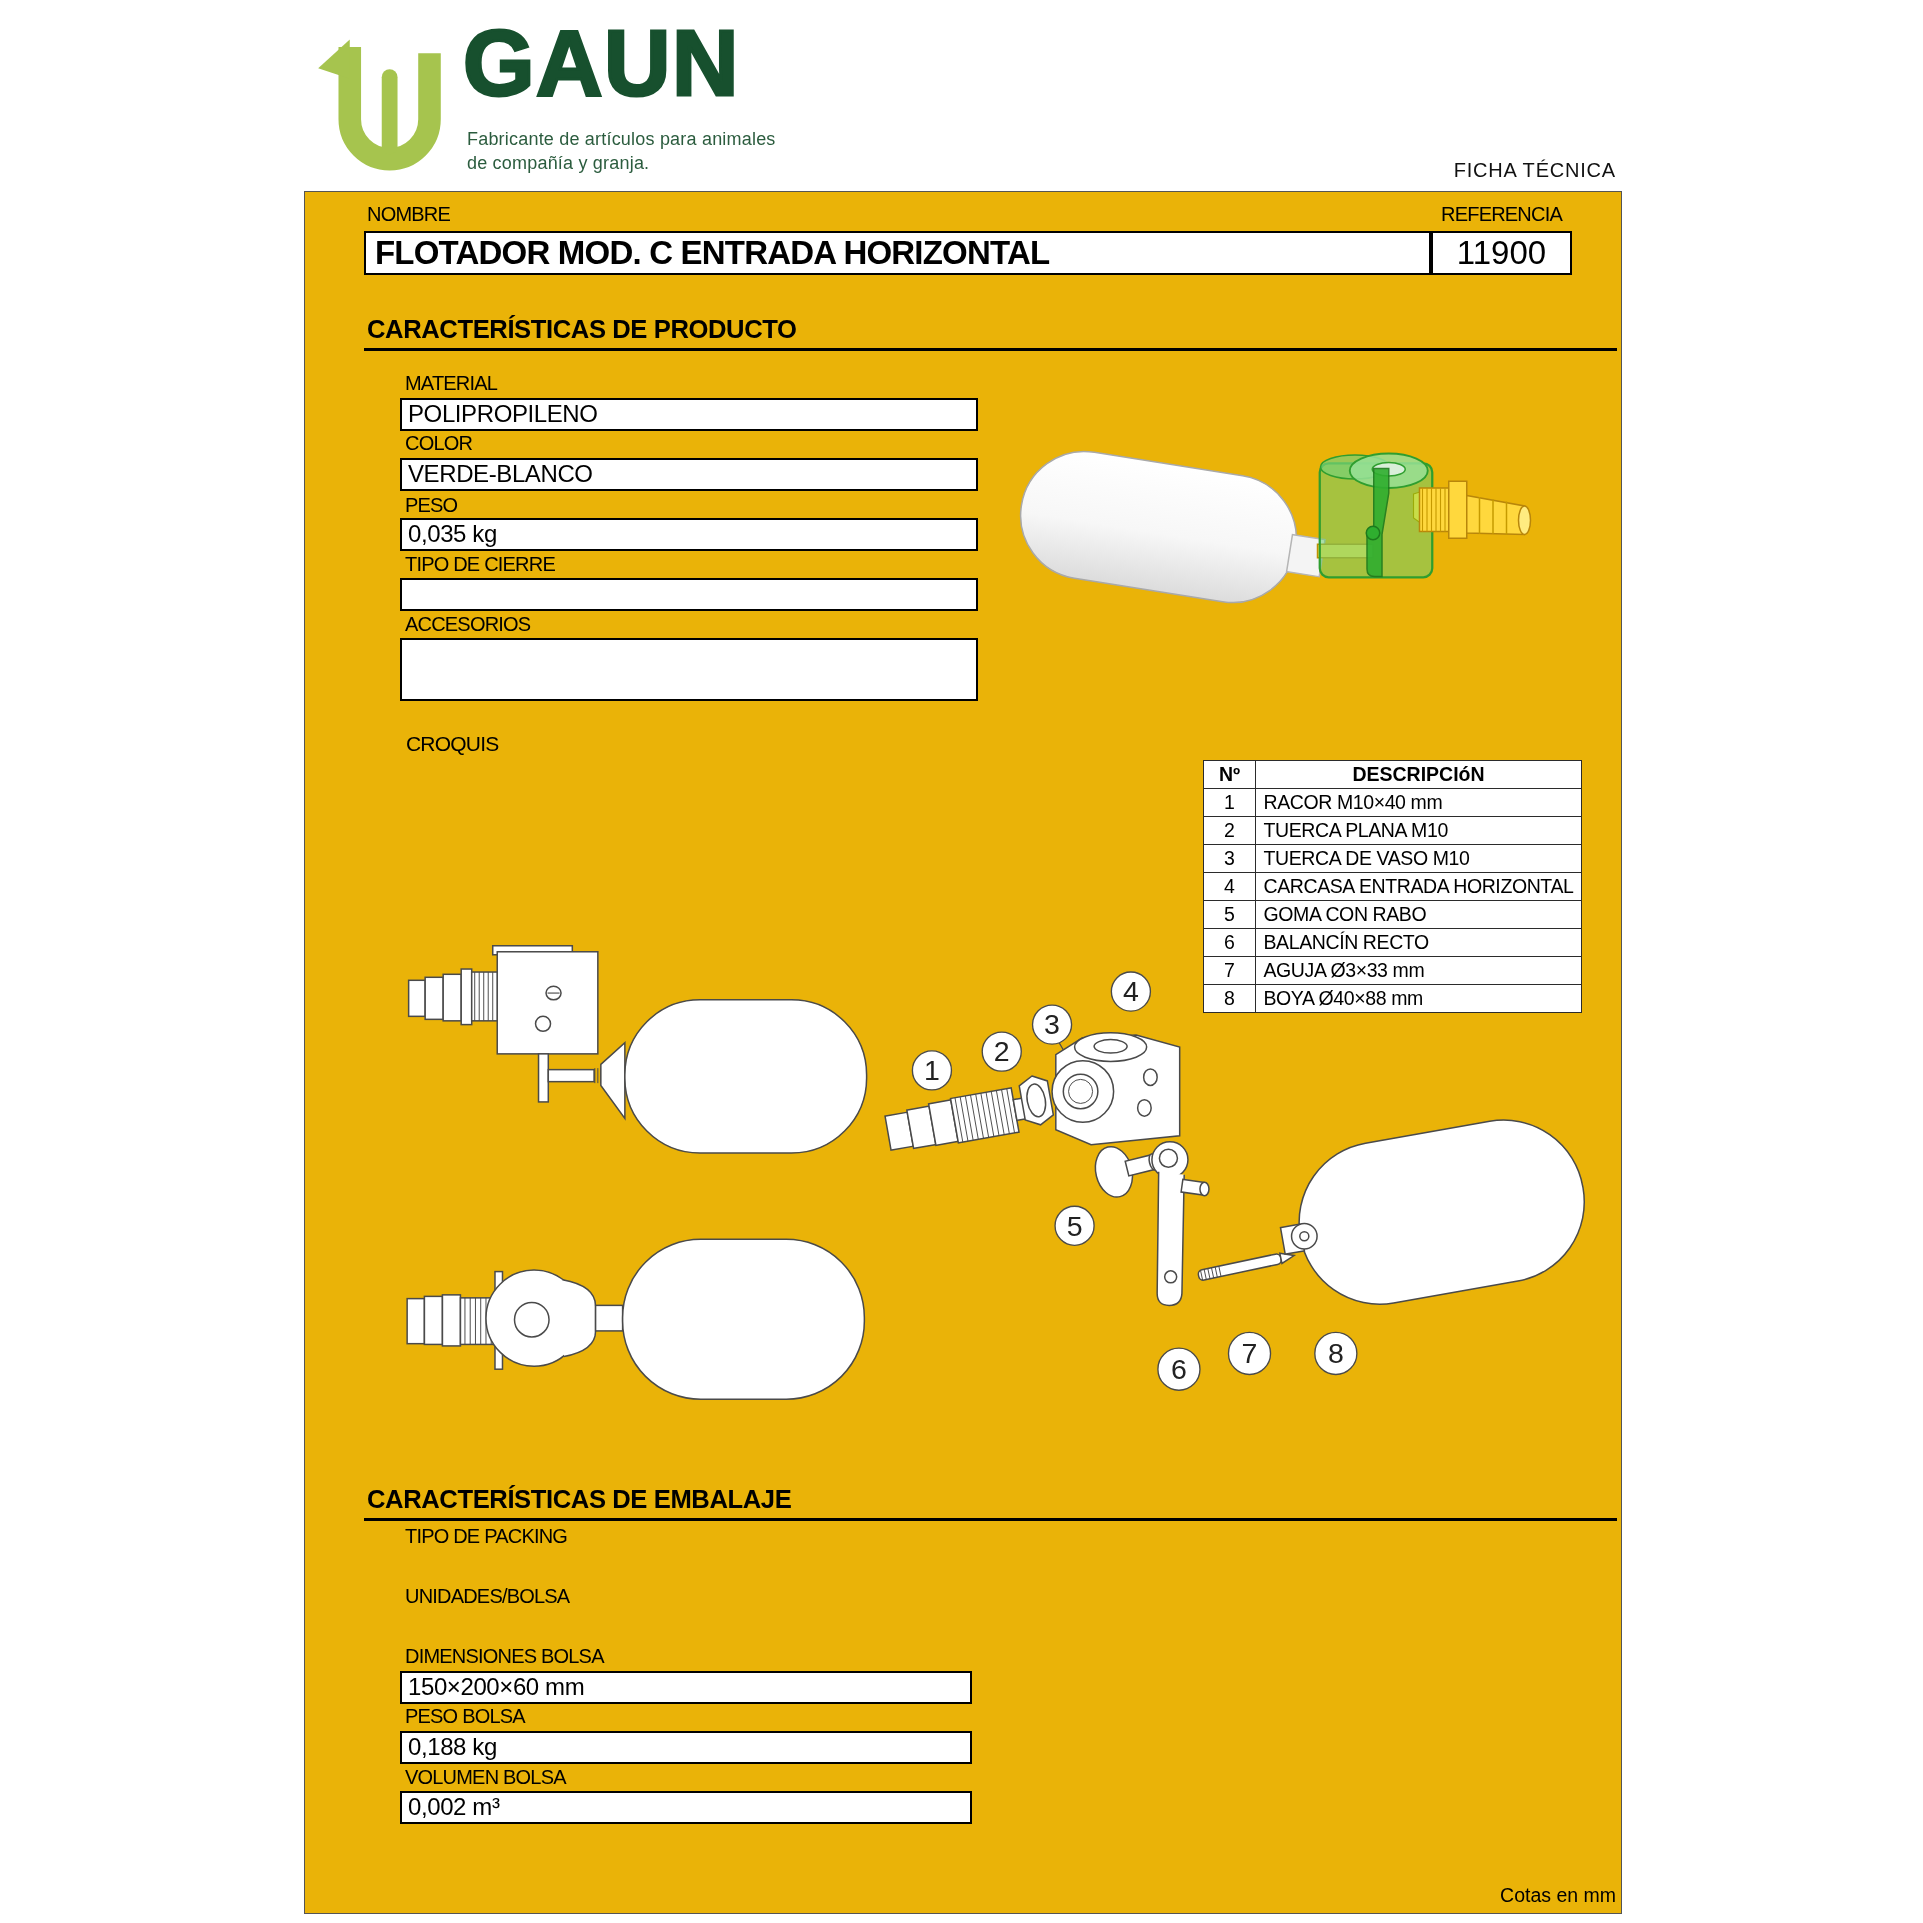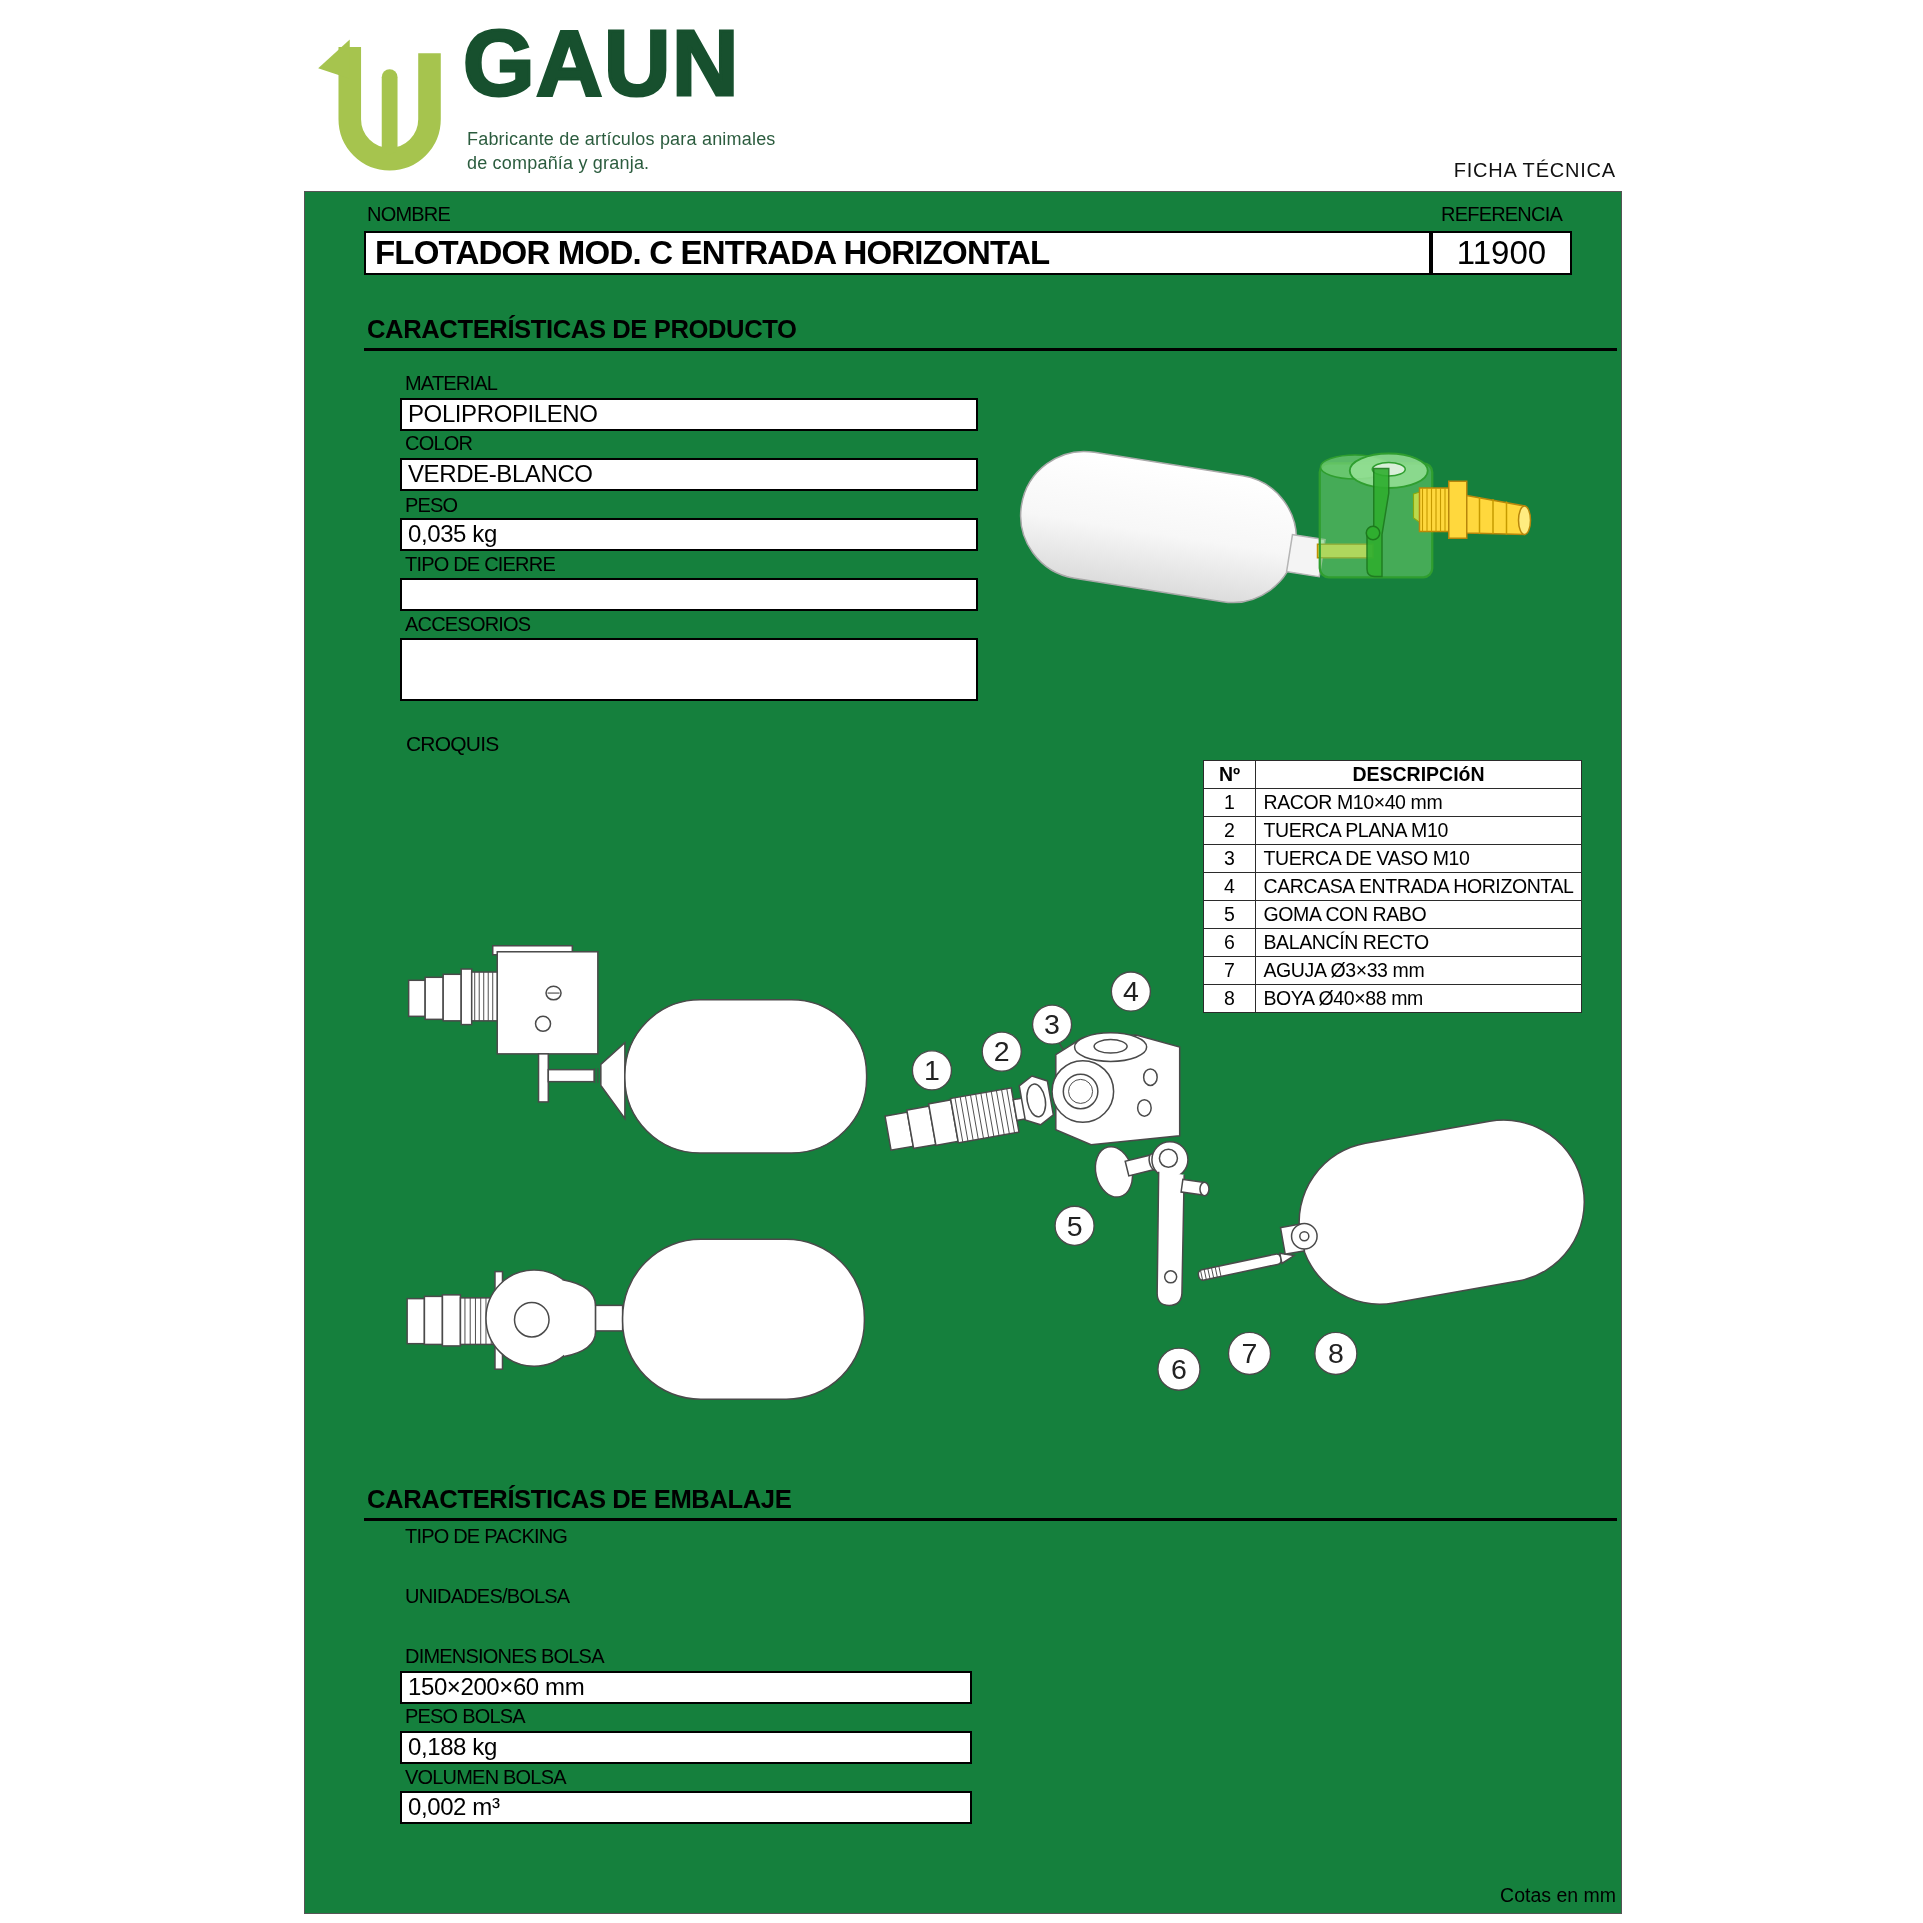--- a/index.html
+++ b/index.html
@@ -18,21 +18,21 @@
     position:absolute;left:467px;font-size:18px;color:#2b5c3e;letter-spacing:0.2px;
   }
 
   .ficha{
     position:absolute;right:308px;top:159px;font-size:20px;letter-spacing:0.8px;color:#111;
   }
 
   
   .sheet{
     position:absolute;left:304px;top:191px;width:1316px;height:1721px;
-    border:1.5px solid #555;background:#15803d;
+    border:1.5px solid #555;background:#eab308;
   }
 
   .small-label{
     position:absolute;font-size:20px;letter-spacing:-0.8px;color:#000;white-space:nowrap;
   }
   .cell{
     position:absolute;border:2.3px solid #000;background:#fff;box-sizing:border-box;
   }
   .title-cell{
     font-size:33px;font-weight:bold;letter-spacing:-0.8px;

